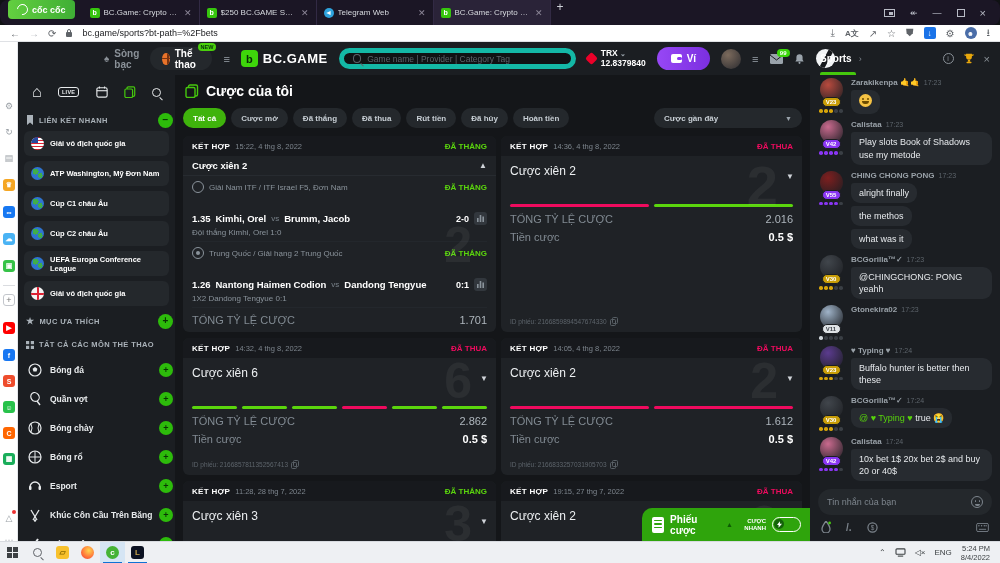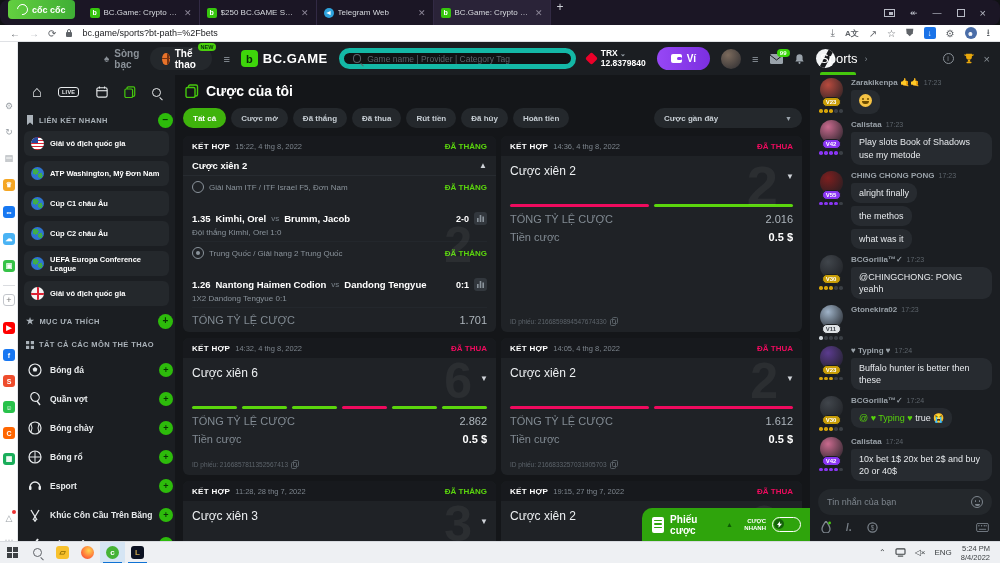--- a/index.html
+++ b/index.html
@@ -55,21 +55,21 @@
   .trx-col{display:flex;flex-direction:column;line-height:1.1;}
   .trx-top{color:#fff;font-size:8.5px;font-weight:bold;}
   .trx-bal{color:#fff;font-size:8.5px;font-weight:bold;}
   .wallet-btn{height:23px;background:linear-gradient(90deg,#9747f5,#7b2fe0);border-radius:12px;display:flex;align-items:center;gap:5px;padding:0 14px;color:#fff;font-size:10px;font-weight:bold;flex:none;}
   .nv-av{width:20px;height:20px;border-radius:50%;background:radial-gradient(circle at 35% 30%,#7b6a5c,#2c2c30);flex:none;}
   .icbtn{position:relative;color:#9aa3ab;flex:none;display:flex;}
   .mail-badge{position:absolute;top:-5px;right:-7px;background:#3bd60a;color:#fff;font-size:6px;font-weight:bold;border-radius:6px;padding:1px 3px;}
   .sup-circ{width:19px;height:19px;background:#f2f4f6;border-radius:50%;position:relative;overflow:hidden;flex:none;margin-right:12px;}
   .sup-circ::after{content:"";position:absolute;left:8px;top:-2px;width:5px;height:24px;background:#17191d;transform:rotate(28deg);}
   .chat-head{width:190px;flex:none;display:flex;align-items:center;gap:7px;padding:0 10px;position:relative;}
-  .ch-title{color:#fff;font-size:13px;font-weight:normal;}
+  .ch-title{color:#fff;font-size:10px;font-weight:bold;}
   .ch-underline{position:absolute;left:10px;bottom:0;width:36px;height:3px;background:#45c70d;border-radius:2px 2px 0 0;}
   .ch-arrow{color:#7d858d;font-size:9px;}
   .ch-right{margin-left:auto;display:flex;align-items:center;gap:9px;}
   .info-c{width:11px;height:11px;border:1px solid #8a9198;border-radius:50%;color:#8a9198;font-size:7px;display:flex;align-items:center;justify-content:center;}
   .ch-x{color:#8a9198;font-size:11px;}
   
   .app-body{flex:1;display:flex;min-height:0;}
   aside{width:157px;flex:none;background:var(--panel);padding:2px 6px 0;position:relative;z-index:2;}
   .sb-tabs{display:flex;align-items:center;justify-content:space-between;padding:6px 8px 9px;color:#e7eaec;}
   .live-tag{border:1px solid #e7eaec;border-radius:3px;font-size:5.5px;font-weight:bold;padding:1px 3px;letter-spacing:.3px;}

